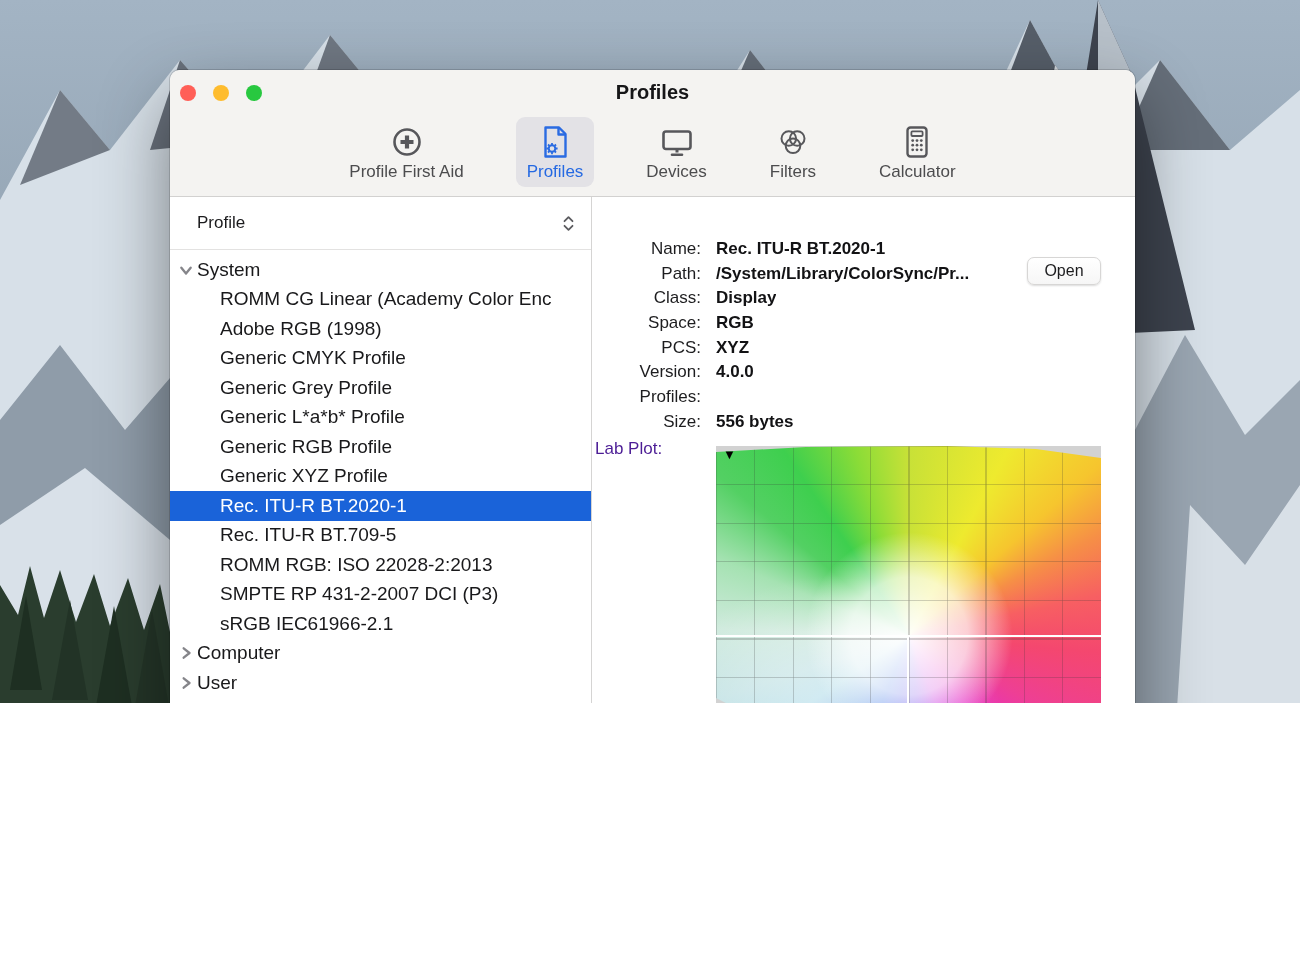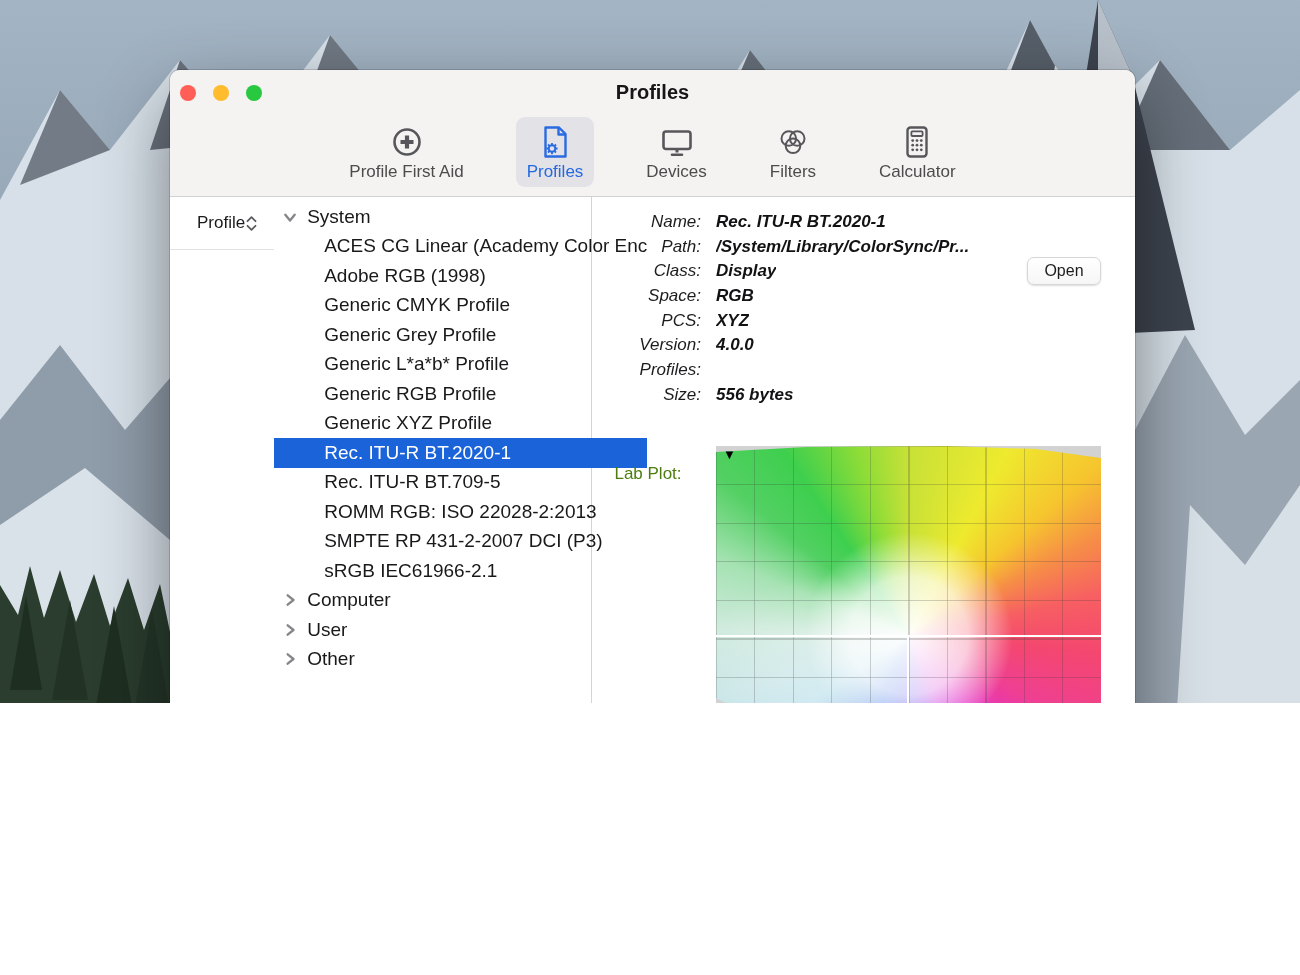--- a/index.html
+++ b/index.html
@@ -18,43 +18,43 @@
   .tl.red{background:#ff5f57}.tl.yellow{background:#febc2e}.tl.green{background:#28c840}
   
   .toolbar{height:80px;display:flex;justify-content:center;align-items:flex-start;gap:41px;padding-top:2px;}
   .titem{display:flex;flex-direction:column;align-items:center;gap:1px;padding:6px 11px 5px;border-radius:9px;}
   .titem.selected{background:#e3e2e6;}
   .tlabel{font-size:17px;color:#4c4c4e;white-space:nowrap;}
   .titem.selected .tlabel{color:#2569e2;}
   .ticon{height:38px;display:flex;align-items:center;}
   
   .main{display:flex;height:707px;background:#fff;}
-  .sidebar{width:422px;border-right:1px solid #d5d4d3;display:flex;flex-direction:row;box-sizing:border-box;}
+  .sidebar{width:422px;border-right:1px solid #d5d4d3;display:flex;flex-direction:column;box-sizing:border-box;}
   .sideheader{height:52px;border-bottom:1px solid #e3e2e1;display:flex;align-items:center;
     justify-content:space-between;padding:0 16px 0 27px;font-size:17px;color:#1b1b1d;flex:none;}
   .sorticon{display:inline-flex;align-items:center;}
   .tree{padding-top:5px;}
   .trow{display:flex;align-items:center;height:29.5px;font-size:19px;color:#19191b;white-space:nowrap;overflow:hidden;}
-  .trow.root{padding-left:7px;gap:9px;}
+  .trow.root{padding-left:7px;gap:3px;}
   .trow.child{padding-left:50px;}
   .trow.selected{background:#1a63d9;}
   .trow.selected .tlab{color:#fff;}
   .chev{display:inline-flex;width:17px;justify-content:center;align-items:center;}
   .chev.down svg{transform:rotate(90deg);}
   
   .panel{flex:1;position:relative;}
-  .drows{position:absolute;left:3px;top:13px;font-style:italic;}
+  .drows{position:absolute;left:3px;top:40px;}
   .drow{display:flex;height:24.7px;line-height:24.7px;font-size:17px;}
   .dlabel{width:106px;text-align:right;color:#1d1d1f;flex:none;}
   .dvalue{margin-left:15px;font-weight:700;color:#121214;white-space:nowrap;overflow:hidden;max-width:400px;}
   .openbtn{position:absolute;left:435px;top:60px;width:74px;height:28px;border-radius:7px;
     background:linear-gradient(#ffffff,#f6f6f6);border:1px solid #d7d6d5;
     box-shadow:0 1px 2px rgba(0,0,0,.14);font:400 16px "Liberation Sans","DejaVu Sans",sans-serif;
     color:#1c1c1e;text-align:center;padding:0;cursor:default;}
-  .plotlabel{position:absolute;left:3px;top:267px;width:106px;text-align:center;font-size:17px;color:#4d7c0f;}
+  .plotlabel{position:absolute;left:3px;top:242px;width:106px;text-align:left;font-size:17px;color:#4c1d95;}
   .plot{position:absolute;left:124px;top:249px;width:385px;height:385px;background:#d2d2d2;overflow:hidden;}
   .clip{clip-path:polygon(0px 6px,90px 1px,230px 0px,320px 3px,385px 12px,385px 288px,352px 332px,
     312px 360px,268px 376px,222px 381px,186px 377px,150px 362px,108px 330px,62px 292px,22px 263px,0px 252px);}
   .gamut{position:absolute;inset:0;
     background:
       radial-gradient(circle 140px at 193px 190px, rgba(255,255,255,.97), rgba(255,255,255,.72) 42%, rgba(255,255,255,0) 74%),
       radial-gradient(ellipse 230px 185px at 118px 262px, rgba(255,255,255,.55), rgba(255,255,255,0) 72%),
       conic-gradient(from 0deg at 193px 190px,
         #c8e137 0deg,#eeea2e 28deg,#f6c52e 48deg,#f68f46 62deg,#f75f62 78deg,
         #f4476f 95deg,#ee3f94 118deg,#e52ec4 140deg,#c427dd 158deg,#7334e8 172deg,
@@ -209,21 +209,21 @@
         <div class="tree" id="tree">
             <div class="trow root">
               <span class="chev down">
                 <svg width="14" height="14" viewBox="0 0 12 12">
                   <path d="M4 2l5 4-5 4" fill="none" stroke="#85858a" stroke-width="2" stroke-linecap="round" stroke-linejoin="round"></path>
                 </svg>
               </span>
               <span class="tlab">System</span>
             </div>
             <div class="trow child">
-              <span class="tlab">ACES CG Linear (Academy Color Enc</span>
+              <span class="tlab">ROMM CG Linear (Academy Color Enc</span>
             </div>
             <div class="trow child">
               <span class="tlab">Adobe RGB (1998)</span>
             </div>
             <div class="trow child">
               <span class="tlab">Generic CMYK Profile</span>
             </div>
             <div class="trow child">
               <span class="tlab">Generic Grey Profile</span>
             </div>

